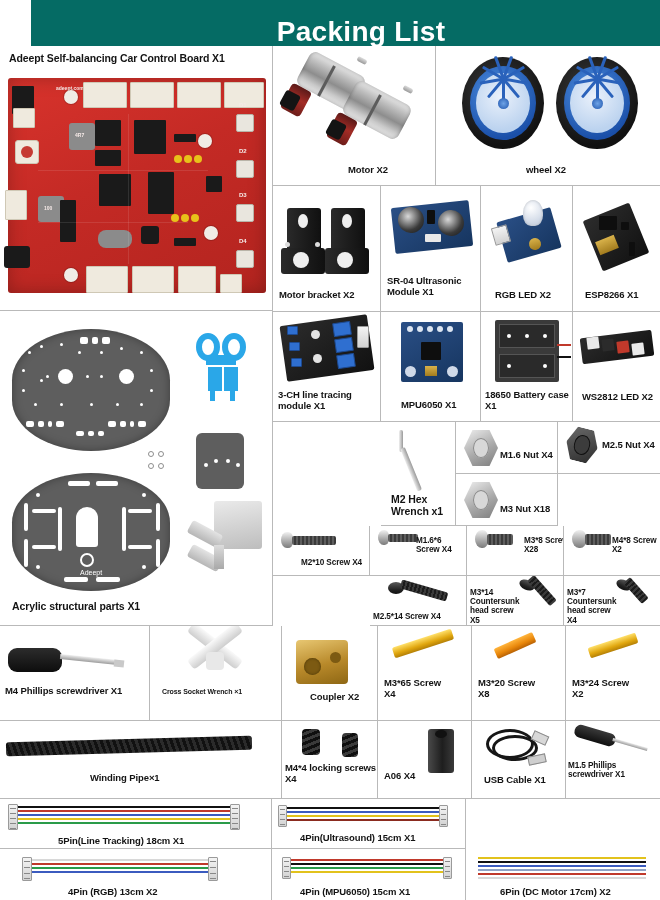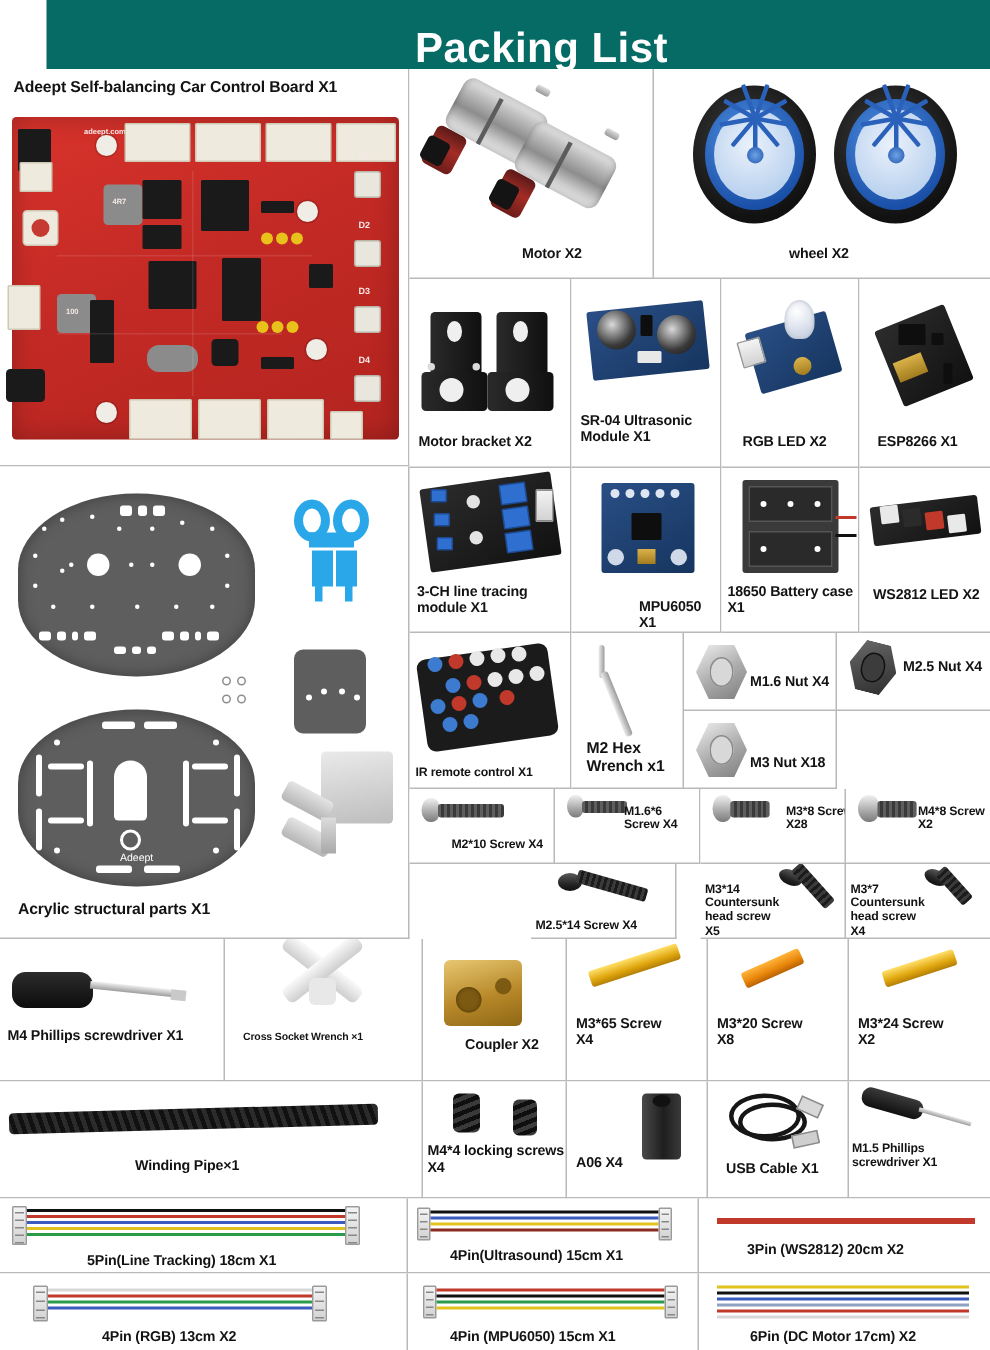--- a/index.html
+++ b/index.html
@@ -338,21 +338,21 @@
       <div class="pcb-blue" style="left:20px;top:10px;width:62px;height:60px;"></div>
       <div class="chip" style="left:40px;top:30px;width:20px;height:18px;"></div>
       <div class="ah" style="left:24px;top:54px;width:11px;height:11px;background:#cfd9e8;"></div>
       <div class="ah" style="left:66px;top:54px;width:11px;height:11px;background:#cfd9e8;"></div>
       <div class="gold" style="left:44px;top:54px;width:12px;height:10px;"></div>
       <div class="ah" style="left:26px;top:14px;width:6px;height:6px;background:#dde6f2;"></div>
       <div class="ah" style="left:36px;top:14px;width:6px;height:6px;background:#dde6f2;"></div>
       <div class="ah" style="left:46px;top:14px;width:6px;height:6px;background:#dde6f2;"></div>
       <div class="ah" style="left:56px;top:14px;width:6px;height:6px;background:#dde6f2;"></div>
       <div class="ah" style="left:66px;top:14px;width:6px;height:6px;background:#dde6f2;"></div>
-      <div class="cap" style="left:20px;top:88px;margin-left:25px;">MPU6050 X1</div>
+      <div class="cap" style="left:20px;top:88px;">MPU6050 X1</div>
     </div>
 
     <div class="cell" style="left:481px;top:266px;width:92px;height:110px;">
       <div class="blkpart" style="left:14px;top:8px;width:64px;height:62px;background:#3a3a3a;border-radius:2px;"></div>
       <div style="position:absolute;left:18px;top:12px;width:56px;height:24px;background:#2a2a2a;border:1px solid #555;"></div>
       <div style="position:absolute;left:18px;top:42px;width:56px;height:24px;background:#2a2a2a;border:1px solid #555;"></div>
       <div class="ah" style="left:26px;top:22px;width:4px;height:4px;"></div>
       <div class="ah" style="left:44px;top:22px;width:4px;height:4px;"></div>
       <div class="ah" style="left:62px;top:22px;width:4px;height:4px;"></div>
       <div class="ah" style="left:26px;top:52px;width:4px;height:4px;"></div>
@@ -364,40 +364,20 @@
 
     <div class="cell noright" style="left:573px;top:266px;width:87px;height:110px;">
       <div class="pcb-black" style="left:8px;top:22px;width:72px;height:26px;transform:rotate(-7deg);"></div>
       <div style="position:absolute;left:14px;top:25px;width:12px;height:12px;background:#e9e9e9;border-radius:1px;transform:rotate(-7deg);"></div>
       <div style="position:absolute;left:29px;top:27px;width:12px;height:12px;background:#2b2b2b;border-radius:1px;transform:rotate(-7deg);"></div>
       <div style="position:absolute;left:44px;top:29px;width:12px;height:12px;background:#c0392b;border-radius:1px;transform:rotate(-7deg);"></div>
       <div style="position:absolute;left:59px;top:31px;width:12px;height:12px;background:#e9e9e9;border-radius:1px;transform:rotate(-7deg);"></div>
       <div class="cap" style="left:9px;top:80px;">WS2812 LED X2</div>
     </div>
 
-    <div class="cell" style="left:273px;top:376px;width:108px;height:104px;">
-      <div class="blkpart" style="left:8px;top:12px;width:88px;height:62px;border-radius:6px;transform:rotate(-8deg);background:#1b1b1b;"></div>
-      <div style="position:absolute;left:12px;top:16px;width:10px;height:10px;border-radius:50%;background:#3c7bd0;transform:rotate(-8deg);"></div>
-      <div style="position:absolute;left:26px;top:14px;width:10px;height:10px;border-radius:50%;background:#c0392b;transform:rotate(-8deg);"></div>
-      <div style="position:absolute;left:40px;top:12px;width:10px;height:10px;border-radius:50%;background:#e8e8e8;transform:rotate(-8deg);"></div>
-      <div style="position:absolute;left:54px;top:10px;width:10px;height:10px;border-radius:50%;background:#e8e8e8;transform:rotate(-8deg);"></div>
-      <div style="position:absolute;left:68px;top:9px;width:10px;height:10px;border-radius:50%;background:#e8e8e8;transform:rotate(-8deg);"></div>
-      <div style="position:absolute;left:24px;top:30px;width:10px;height:10px;border-radius:50%;background:#3c7bd0;"></div>
-      <div style="position:absolute;left:38px;top:28px;width:10px;height:10px;border-radius:50%;background:#c0392b;"></div>
-      <div style="position:absolute;left:52px;top:26px;width:10px;height:10px;border-radius:50%;background:#e8e8e8;"></div>
-      <div style="position:absolute;left:66px;top:24px;width:10px;height:10px;border-radius:50%;background:#e8e8e8;"></div>
-      <div style="position:absolute;left:80px;top:22px;width:10px;height:10px;border-radius:50%;background:#e8e8e8;"></div>
-      <div style="position:absolute;left:14px;top:44px;width:10px;height:10px;border-radius:50%;background:#3c7bd0;"></div>
-      <div style="position:absolute;left:28px;top:42px;width:10px;height:10px;border-radius:50%;background:#c0392b;"></div>
-      <div style="position:absolute;left:42px;top:40px;width:10px;height:10px;border-radius:50%;background:#3c7bd0;"></div>
-      <div style="position:absolute;left:60px;top:38px;width:10px;height:10px;border-radius:50%;background:#c0392b;"></div>
-      <div style="position:absolute;left:22px;top:56px;width:10px;height:10px;border-radius:50%;background:#3c7bd0;"></div>
-      <div style="position:absolute;left:36px;top:54px;width:10px;height:10px;border-radius:50%;background:#3c7bd0;"></div>
-      <div class="cap sm" style="left:4px;top:88px;">IR remote control  X1</div>
-    </div>
 
     <div class="cell" style="left:381px;top:376px;width:75px;height:104px;">
       <div class="art" style="left:18px;top:8px;width:4px;height:22px;background:linear-gradient(90deg,#f0f0f0,#9a9a9a);border-radius:2px;"></div>
       <div class="art" style="left:19px;top:26px;width:5px;height:46px;background:linear-gradient(90deg,#eee,#9a9a9a);transform:rotate(-22deg);transform-origin:top center;border-radius:2px;"></div>
       <div class="cap" style="left:10px;top:72px;width:62px;font-size:10.5px;">M2 Hex Wrench  x1</div>
     </div>
 
     <div class="cell" style="left:456px;top:376px;width:102px;height:52px;">
       <div class="hexnut" style="left:8px;top:8px;width:34px;height:36px;">
         <div class="bore"></div>
@@ -527,21 +507,21 @@
       <div class="scr-head" style="left:8px;top:4px;width:13px;height:18px;"></div>
       <div class="scr-shaft" style="left:20px;top:8px;width:26px;height:11px;"></div>
       <div class="cap sm" style="left:46px;top:10px;width:50px;margin-left:11px;">M3*8 Screw X28</div>
     </div>
     <div class="cell noright" style="left:564px;top:480px;width:96px;height:50px;">
       <div class="scr-head" style="left:8px;top:4px;width:14px;height:18px;"></div>
       <div class="scr-shaft" style="left:21px;top:8px;width:26px;height:11px;"></div>
       <div class="cap sm" style="left:48px;top:10px;width:48px;">M4*8 Screw X2</div>
     </div>
 
-    <div class="cell" style="left:354px;top:530px;width:97px;height:50px;">
+    <div class="cell" style="left:370px;top:530px;width:97px;height:50px;">
       <div class="scr-head dk" style="left:18px;top:6px;width:16px;height:12px;border-radius:50%;"></div>
       <div class="scr-shaft dk" style="left:30px;top:10px;width:48px;height:9px;transform:rotate(16deg);"></div>
       <div class="cap sm" style="left:3px;top:36px;">M2.5*14 Screw X4</div>
     </div>
     <div class="cell" style="left:467px;top:530px;width:97px;height:50px;">
       <div class="scr-head dk" style="left:52px;top:4px;width:16px;height:10px;border-radius:50%;transform:rotate(24deg);"></div>
       <div class="scr-shaft dk" style="left:58px;top:10px;width:34px;height:9px;transform:rotate(48deg);"></div>
       <div class="cap sm" style="left:3px;top:12px;width:52px;">M3*14 Countersunk head screw X5</div>
     </div>
     <div class="cell noright" style="left:564px;top:530px;width:96px;height:50px;">
@@ -653,24 +633,20 @@
       <div class="wire" style="left:15px;top:20px;width:152px;background:#8b2b1f;"></div>
       <div class="conn" style="left:167px;top:6px;width:9px;height:22px;">
         <i style="top:3px;"></i>
           <i style="top:8px;"></i>
           <i style="top:13px;"></i>
           <i style="top:18px;"></i>
       </div>
       <div class="cap" style="left:28px;top:34px;">4Pin(Ultrasound) 15cm X1</div>
     </div>
 
-    <div class="cell noright" style="left:466px;top:753px;width:194px;height:50px;">
-      <div class="wire" style="left:12px;top:13px;width:172px;height:4px;background:#c0392b;"></div>
-      <div class="cap" style="left:32px;top:30px;">3Pin (WS2812) 20cm X2</div>
-    </div>
 
     <div class="cell nobottom" style="left:0;top:803px;width:272px;height:51px;">
       <div class="conn" style="left:22px;top:8px;width:10px;height:24px;">
         <i style="top:3px;"></i>
           <i style="top:9px;"></i>
           <i style="top:15px;"></i>
           <i style="top:20px;"></i>
       </div>
       <div class="wire" style="left:32px;top:10px;width:176px;background:#d8d8d8;"></div>
       <div class="wire" style="left:32px;top:14px;width:176px;background:#c0392b;"></div>

